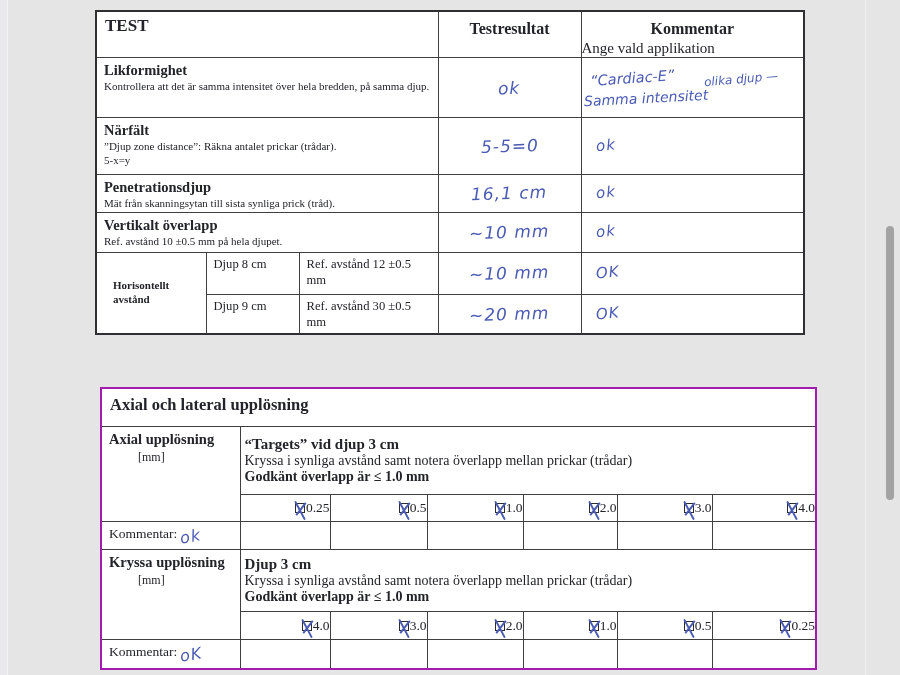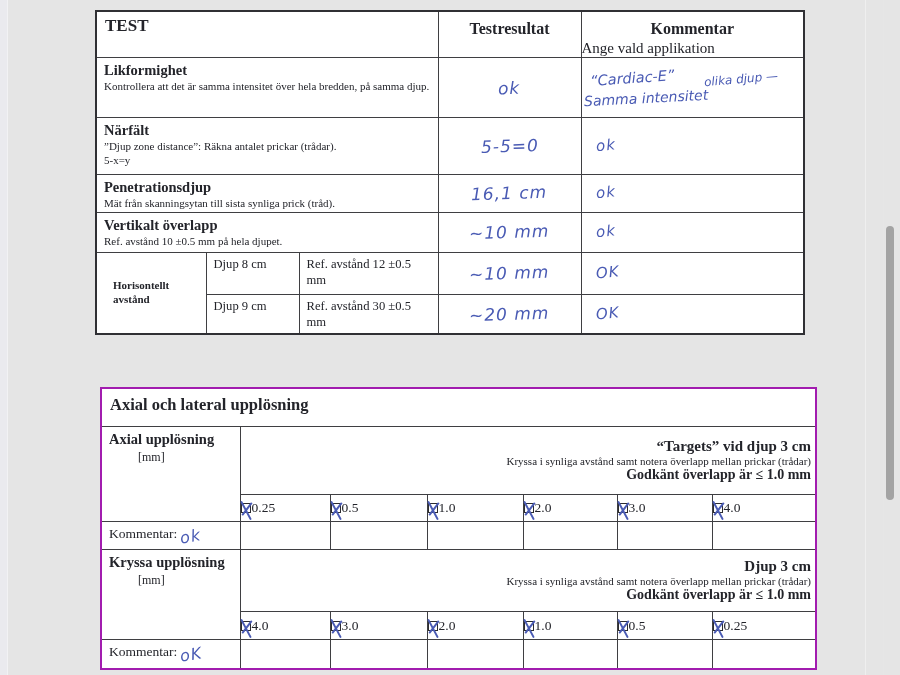--- a/index.html
+++ b/index.html
@@ -36,25 +36,25 @@
   .hw-ok { font-size:15px; transform:rotate(-6deg); padding-left:14px; letter-spacing:1px; }
   .hw-c1 { font-size:14.5px; transform:rotate(-4deg); margin:-10px 0 0 8px; }
   .hw-c2 { font-size:12px;  transform:rotate(-5deg); margin:0 0 0 26px; }
   .hw-c3 { font-size:14px;  transform:rotate(-3deg); margin:-2px 0 0 2px; }
   .comment-block { line-height:1.25; }
 
   
   .t2-title { font-weight:bold; font-size:16.5px; padding:6px 6px 2px 8px; }
   .sec-label { font-weight:bold; font-size:14.5px; padding:4px 6px 2px 7px; line-height:1.2; width:100%; }
   .sec-unit { font-weight:normal; font-size:12px;padding-left:29px; }
-  .hdrcell { text-align:right; vertical-align:middle; padding:2px 4px; }
+  .hdrcell { text-align:left; vertical-align:middle; padding:2px 4px; }
   .hd1 { font-weight:bold; font-size:15px; }
-  .hd2 { font-size:11px; }
+  .hd2 { font-size:14px; }
   .hd3 { font-weight:bold; font-size:14px; }
-  .cbcell { text-align:left; vertical-align:middle; font-size:13.5px; white-space:nowrap; padding:3px 0 2px 0; }
+  .cbcell { text-align:right; vertical-align:middle; font-size:13.5px; white-space:nowrap; padding:3px 0 2px 0; }
   .kom { font-size:13.5px; padding:4px 2px 2px 7px; vertical-align:top; white-space:nowrap; }
   .hw-kom { font-size:16px; transform:rotate(-10deg); margin-left:3px; letter-spacing:1px; vertical-align:-4px; }
 
   .cb { position:relative; display:inline-block; width:10px; height:10px; border:1px solid #2c2c30; margin-right:1px; vertical-align:-1px; }
   .cb i { position:absolute; background:#4a5bb4; width:2px; border-radius:2px; display:block; }
   .cb .s1 { height:16px; left:4px; top:-3px; transform:rotate(38deg); }
   .cb .s2 { height:21px; left:3px; top:-4px; transform:rotate(-28deg); }
 </style>
 </head>
 <body>

